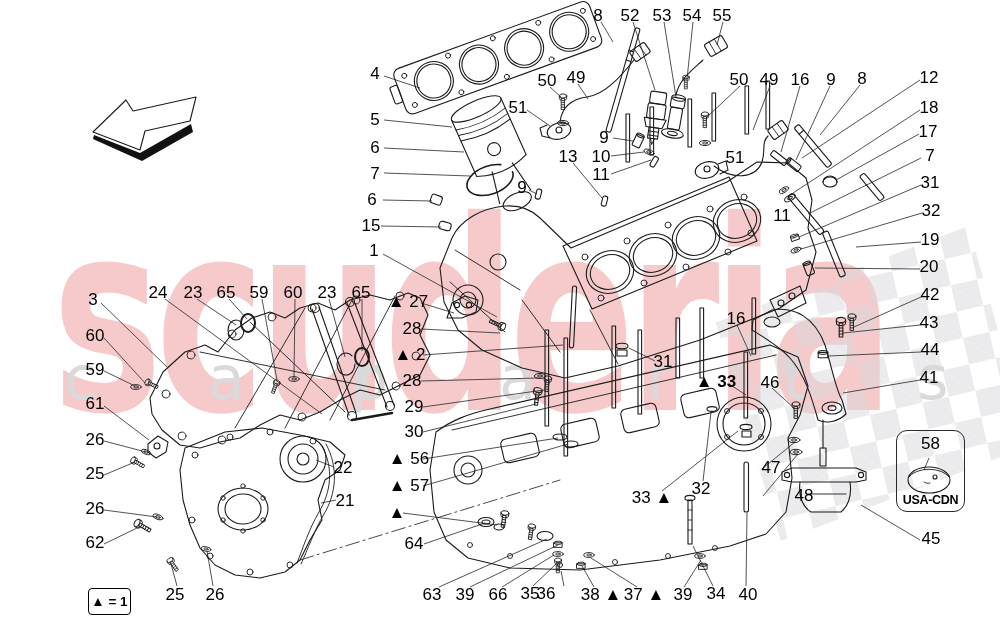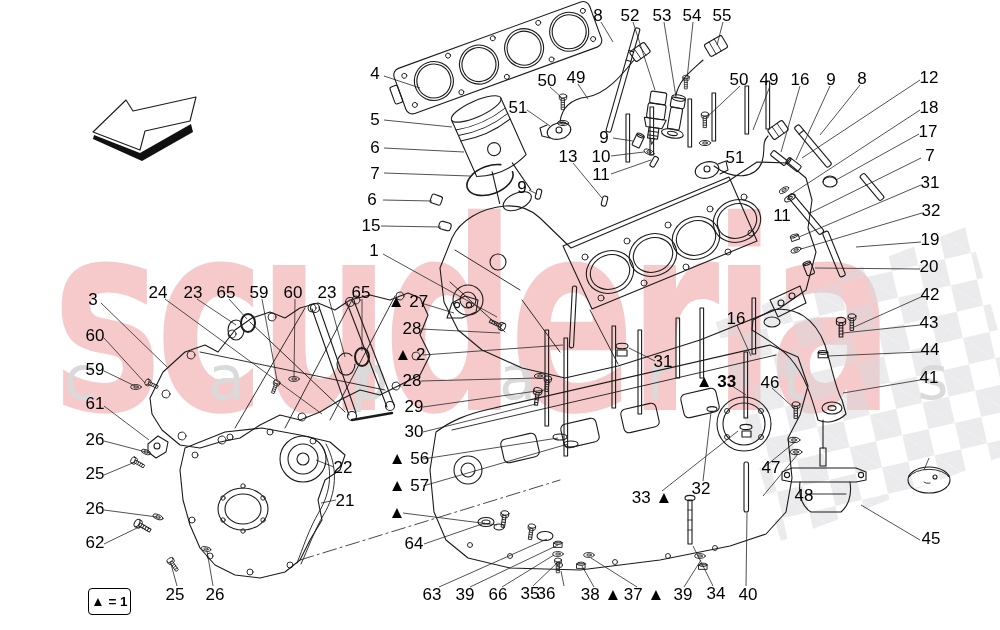--- a/index.html
+++ b/index.html
@@ -619,14 +619,18 @@
       <div class="plabel" style="left: 683px; top: 594px;">39</div>
       <div class="plabel" style="left: 716px; top: 593px;">34</div>
       <div class="plabel" style="left: 748px; top: 594px;">40</div>
       <div class="plabel" style="left: 931px; top: 538px;">45</div>
     </div>
 
   <div class="legend-box">
     <span>▲ = 1</span>
   </div>
 
+  <div class="usa-box">
+    <div class="usa-num">58</div>
+    <div class="usa-name">USA-CDN</div>
+  </div>
 
 </div>
 
 </body></html>

